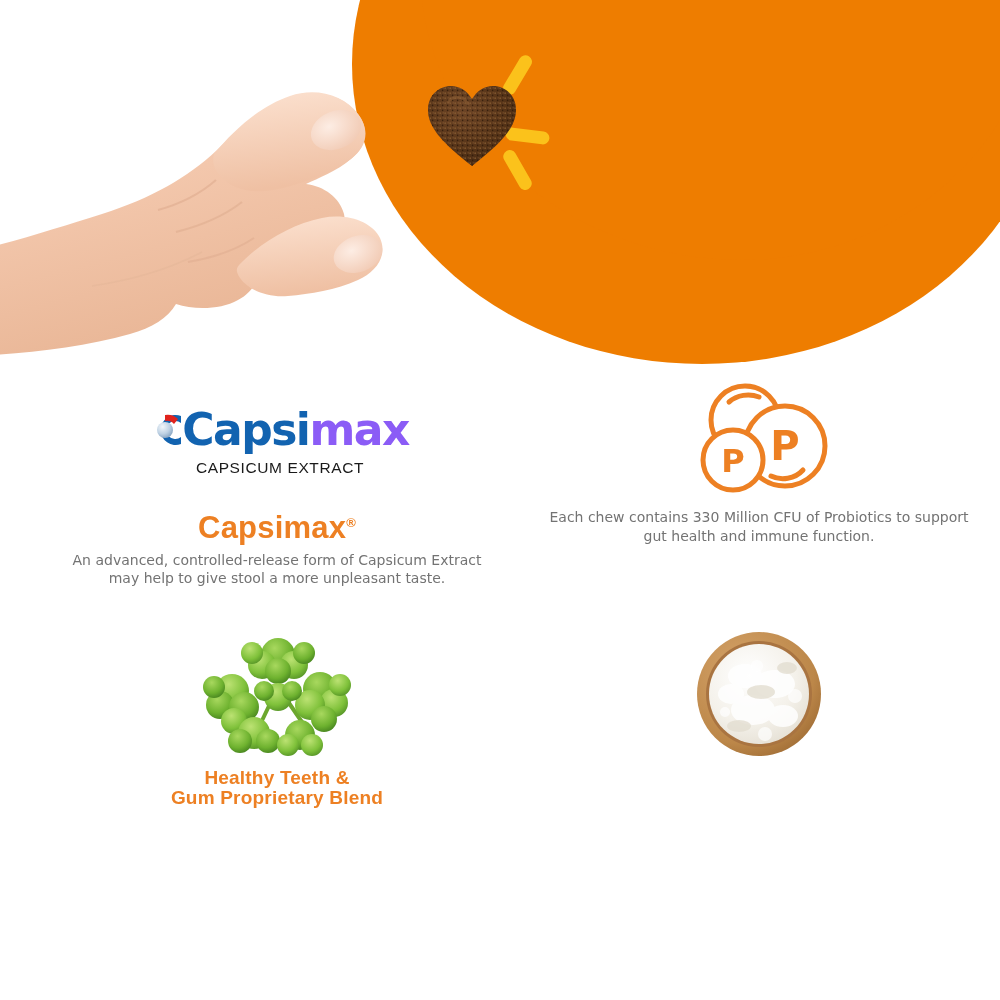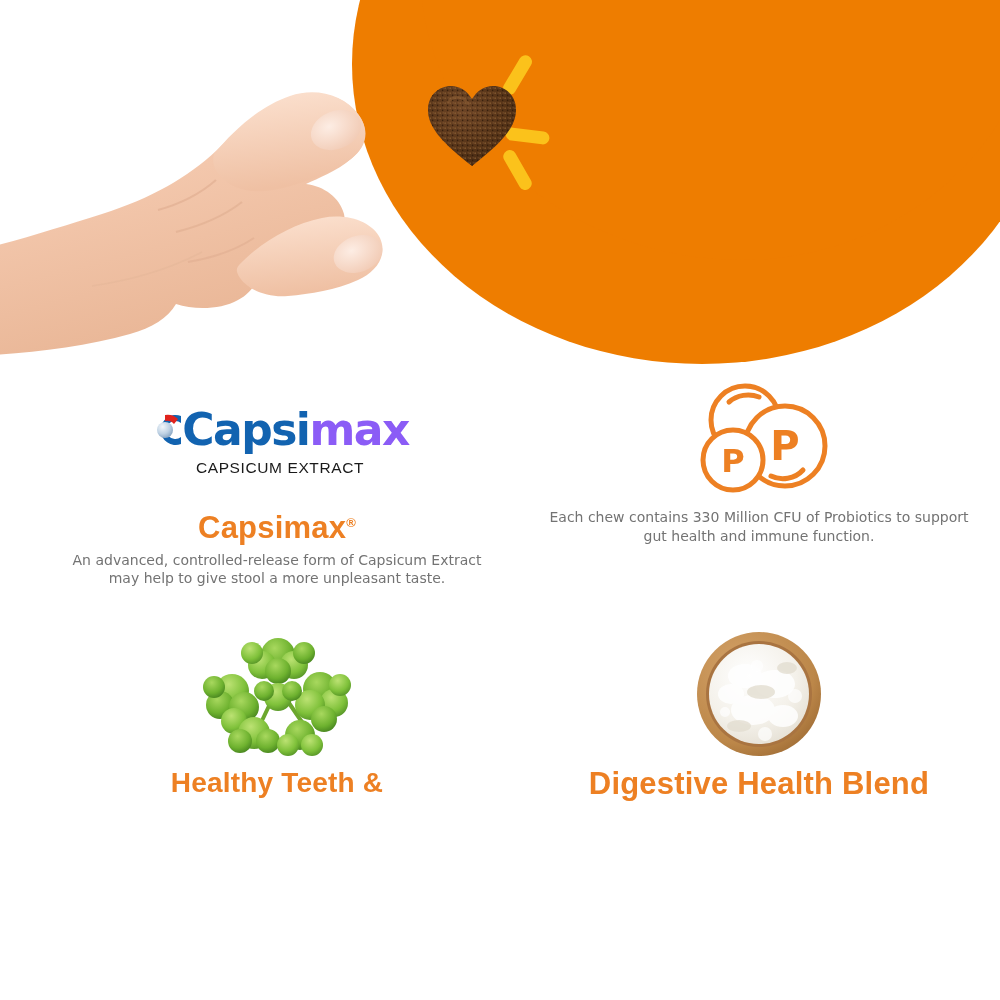--- a/index.html
+++ b/index.html
@@ -67,21 +67,21 @@
 
   .card-title{
     color:#ED8023;
     font-family:Liberation Sans, sans-serif;
     font-weight:bold;
     font-size:31px;
     line-height:1.02;
     margin:4px 0 7px 0;
     letter-spacing:0.2px;
   }
-  .card-title.two{font-size:28px;line-height:1.08;}
+  .card-title.two{font-size:19px;line-height:1.08;}
   .card-title sup{font-size:0.42em;vertical-align:super;}
 
   .card-body{
     color:#737373;
     font-size:14px;
     line-height:1.33;
     font-family:"DejaVu Sans", sans-serif;
   }
 
   
@@ -311,20 +311,21 @@
               </g>
 
               <circle cx="86" cy="72" r="14" fill="url(#lg2)"></circle>
               <circle cx="72" cy="66" r="10" fill="url(#lg1)"></circle>
               <circle cx="100" cy="66" r="10" fill="url(#lg1)"></circle>
             </svg>
           </span>
         </div>
         <div class="card-title two">
           <span>Healthy Teeth &amp;</span><br>
+          <span>Gum Proprietary Blend</span>
         </div>
       </div>
 
       <div class="cell">
         <div class="visual tall">
           <span class="bowl">
             <svg width="128" height="128" viewBox="0 0 128 128" xmlns="http://www.w3.org/2000/svg">
               <defs>
                 <radialGradient id="wood" cx="0.35" cy="0.3" r="0.85">
                   <stop offset="0%" stop-color="#D4A268"></stop>
@@ -354,17 +355,16 @@
               </g>
               <g fill="#ffffff" opacity="0.7">
                 <circle cx="62" cy="36" r="6"></circle>
                 <circle cx="100" cy="66" r="7"></circle>
                 <circle cx="70" cy="104" r="7"></circle>
                 <circle cx="30" cy="82" r="5"></circle>
               </g>
             </svg>
           </span>
         </div>
-        <div class="card-title">Digestive Health Blend</div>
       </div>
     </div>
   </div>
 </div>
 
 </body></html>

